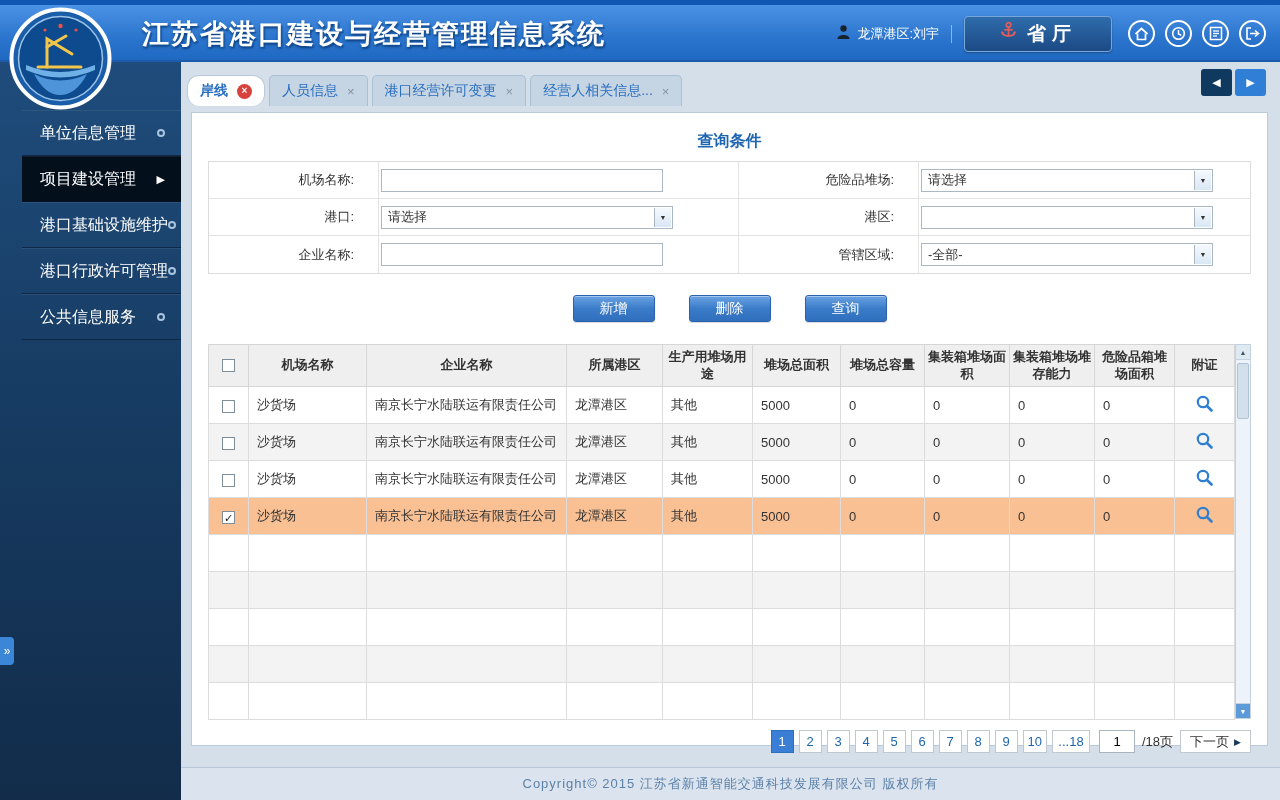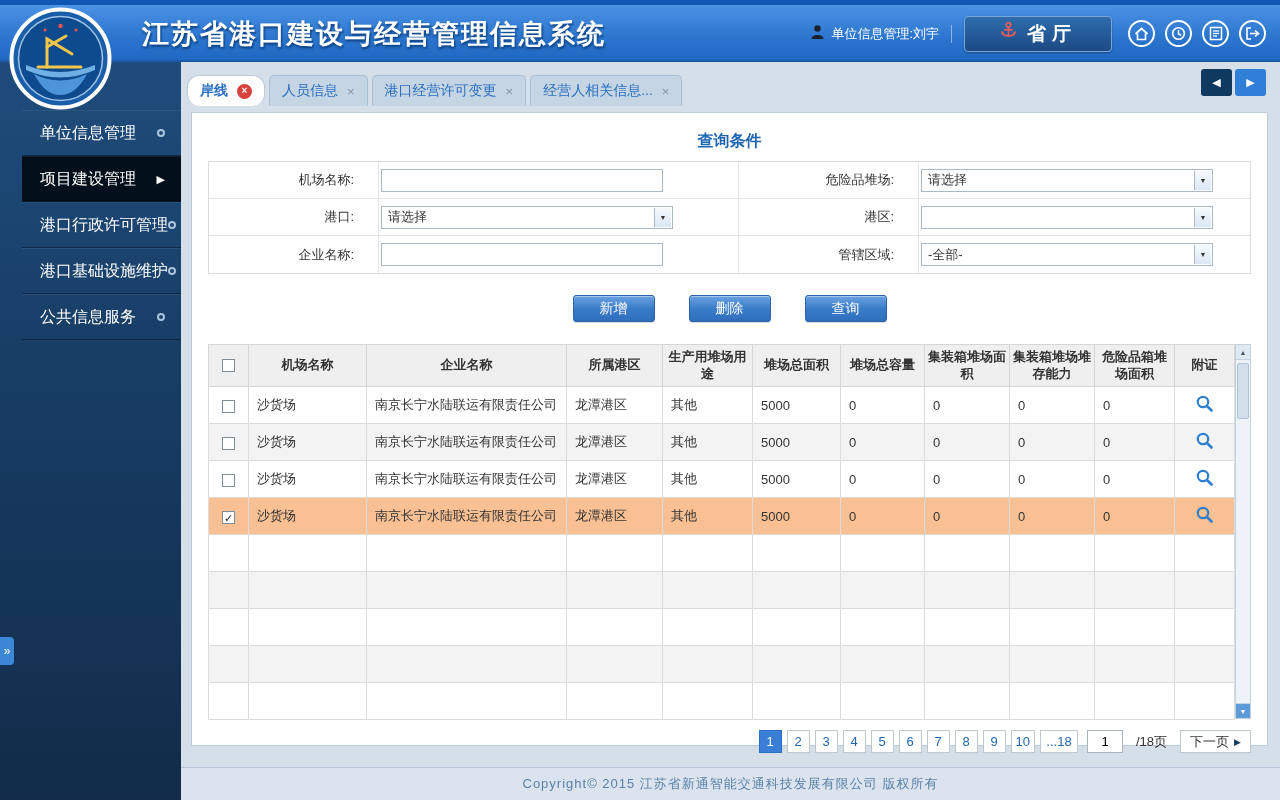--- a/index.html
+++ b/index.html
@@ -98,21 +98,21 @@
   .vs-btn.down { margin-top:auto; border-top:1px solid #c3d2e0; background:#5d9bd8; color:#fff; }
   .vs-thumb { width:12px; height:56px; margin-top:3px; background:#d3dfeb; border:1px solid #b0c3d6; border-radius:2px; cursor:pointer; }
 
   .pagination { display:flex; justify-content:flex-end; align-items:center; gap:5px; margin-top:10px; font-size:13px; color:#333; }
   .pages { display:flex; gap:5px; }
   .page-btn { min-width:23px; height:23px; border:1px solid #bfc7cf; background:#fff; color:#1f66b0;
     font-size:13px; cursor:pointer; padding:0 4px; }
   .page-btn.active { background:#3a7fd5; border-color:#2a6fc0; color:#fff; }
   .page-btn.wide { min-width:38px; }
   .page-input { width:36px; height:23px; border:1px solid #a9b4bf; text-align:center; font-size:13px; margin-left:4px; }
-  .page-total { margin:0 8px; }
+  .page-total { margin:0 2px; }
   .next-btn { height:23px; padding:0 9px; border:1px solid #bfc7cf; background:#fff; color:#333;
     font-size:13px; display:flex; align-items:center; gap:5px; cursor:pointer; }
   .next-arrow { font-size:9px; color:#16395e; }
 
   .footer { position:absolute; left:0; right:0; bottom:0; height:33px; background:#dbe4ee;
     border-top:1px solid #b7c7d7; display:flex; align-items:center; justify-content:center;
     color:#5d81a8; font-size:13px; letter-spacing:1px; }
 </style>
 </head>
 <body>
@@ -138,21 +138,21 @@
     </div>
     <h1 class="app-title">江苏省港口建设与经营管理信息系统</h1>
     <div class="topbar-right">
       <div class="user-info">
         <span>
           <svg width="15" height="16" viewBox="0 0 15 16">
               <circle cx="7.5" cy="4.5" r="3.2" fill="#18222c"></circle>
               <path d="M1.5 15 C1.5 9.8 13.5 9.8 13.5 15 Z" fill="#18222c"></path>
             </svg>
         </span>
-        <span>单位信息管理:刘宇</span>
+        <span>龙潭港区:刘宇</span>
       </div>
       <div class="vdivider"></div>
       <button class="org-btn">
         <span>
           <svg width="19" height="21" viewBox="0 0 20 22">
             <circle cx="10" cy="4" r="2.4" fill="none" stroke="#e25c5c" stroke-width="1.8"></circle>
             <line x1="10" y1="6.5" x2="10" y2="16.5" stroke="#e25c5c" stroke-width="1.8"></line>
             <line x1="5.5" y1="9.2" x2="14.5" y2="9.2" stroke="#e25c5c" stroke-width="1.8"></line>
             <path d="M3.5 12 C4 17 16 17 16.5 12" fill="none" stroke="#e25c5c" stroke-width="1.8" stroke-linecap="round"></path>
             <path d="M2 10.8 L5.6 12.4 L3.4 14.6 Z" fill="#e25c5c"></path>
@@ -197,25 +197,25 @@
     <nav class="menu">
         <div class="menu-item">
           <span>单位信息管理</span>
           <span class="menu-circle"></span>
         </div>
         <div class="menu-item active">
           <span>项目建设管理</span>
           <span class="menu-arrow">▶</span>
         </div>
         <div class="menu-item">
+          <span>港口基础设施维护</span>
+          <span class="menu-circle"></span>
+        </div>
+        <div class="menu-item">
           <span>港口行政许可管理</span>
-          <span class="menu-circle"></span>
-        </div>
-        <div class="menu-item">
-          <span>港口基础设施维护</span>
           <span class="menu-circle"></span>
         </div>
         <div class="menu-item">
           <span>公共信息服务</span>
           <span class="menu-circle"></span>
         </div>
       </nav>
   </aside>
   <div class="collapse-handle">»</div>
 

